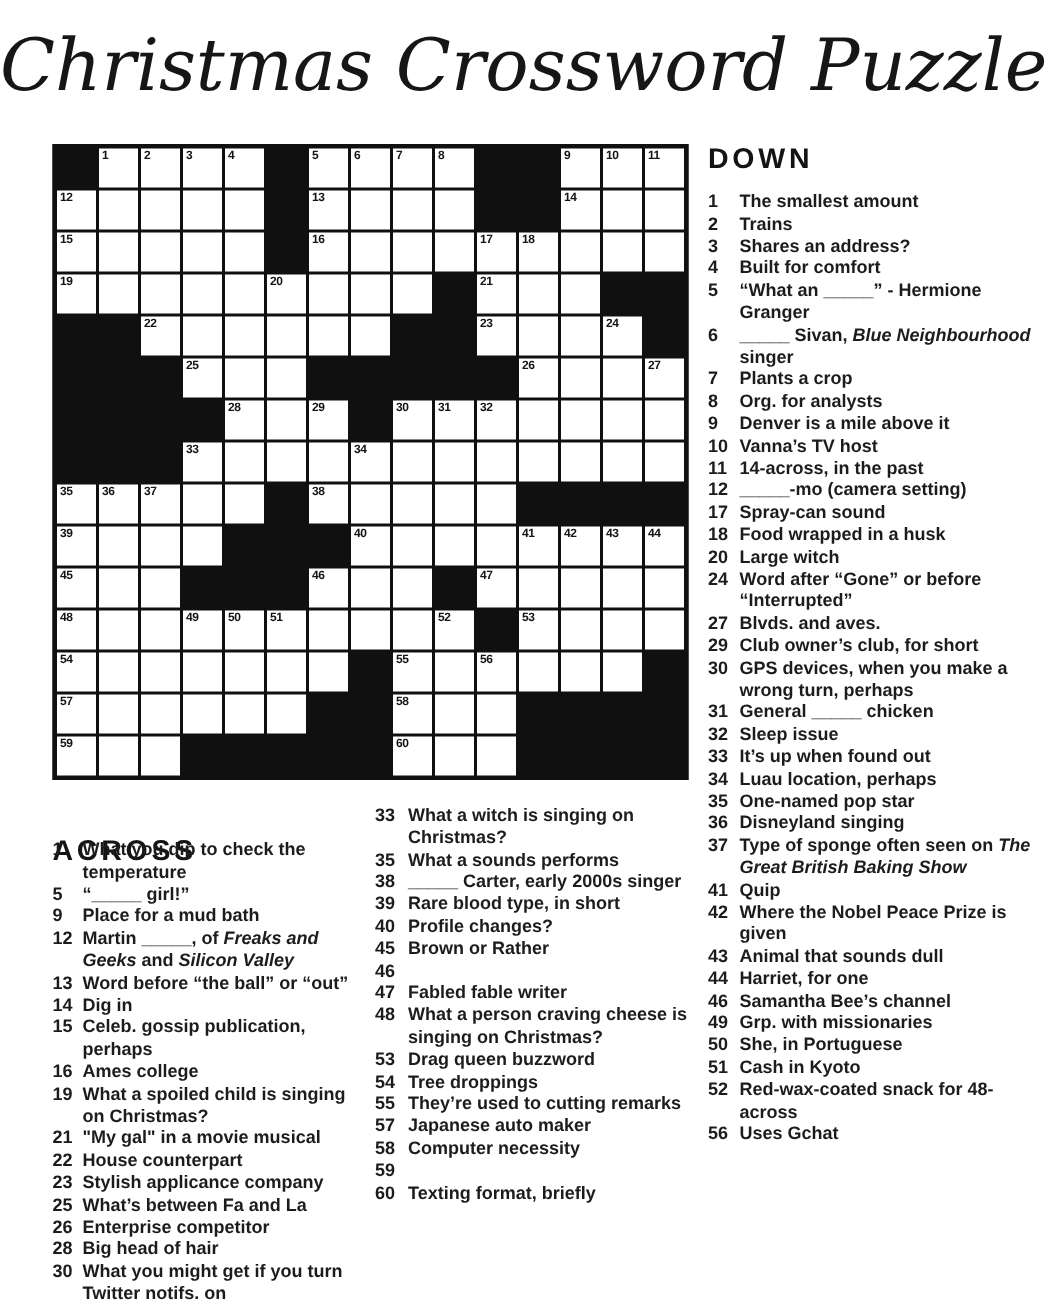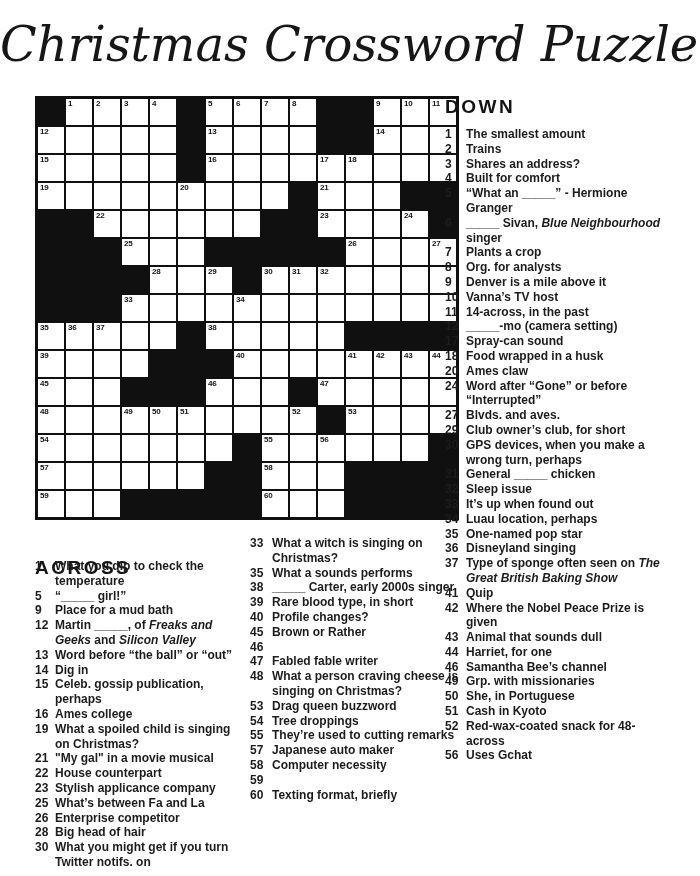--- a/index.html
+++ b/index.html
@@ -12,21 +12,21 @@
   .grid{position:absolute;left:35px;top:96px;width:424px;height:424px;box-sizing:border-box;
         background:#101010;border:3px solid #101010;
         display:grid;grid-template-columns:repeat(15,1fr);grid-template-rows:repeat(15,1fr);gap:2px;}
   .cell{background:#ffffff;position:relative;}
   .cell.black{background:#101010;}
   .cnum{position:absolute;top:0px;left:2px;font-size:8px;font-weight:700;
         line-height:10px;letter-spacing:-0.3px;color:#141414;}
   
   .section-heading{font-size:19px;font-weight:800;letter-spacing:2.5px;color:#141414;
                    margin:0 0 9px 0;font-family:"Liberation Sans",sans-serif;}
-  .down-section{position:absolute;left:445px;top:96px;width:216px;}
+  .down-section{position:absolute;left:472px;top:96px;width:216px;}
   .across-heading{position:absolute;left:35px;top:557px;margin:0;}
   .across-col1{position:absolute;left:35px;top:559px;width:212px;}
   .across-col2{position:absolute;left:250px;top:536px;width:220px;}
   .clue{display:flex;align-items:flex-start;font-size:12px;font-weight:700;
         line-height:14.8px;color:#1c1c1c;}
   .clue .cn{flex:0 0 21px;width:21px;}
   .across-col1 .clue .cn{flex:0 0 20px;width:20px;}
   .across-col2 .clue .cn{flex:0 0 22px;width:22px;}
   .clue .ct{flex:1;}
   .clue .ct i{font-style:italic;}
@@ -440,21 +440,21 @@
         <div class="clue">
           <span class="cn">17</span>
           <span class="ct">Spray-can sound</span>
         </div>
         <div class="clue">
           <span class="cn">18</span>
           <span class="ct">Food wrapped in a husk</span>
         </div>
         <div class="clue">
           <span class="cn">20</span>
-          <span class="ct">Ames claw</span>
+          <span class="ct">Large witch</span>
         </div>
         <div class="clue">
           <span class="cn">24</span>
           <span class="ct">Word after “Gone” or before “Interrupted”</span>
         </div>
         <div class="clue">
           <span class="cn">27</span>
           <span class="ct">Blvds. and aves.</span>
         </div>
         <div class="clue">

